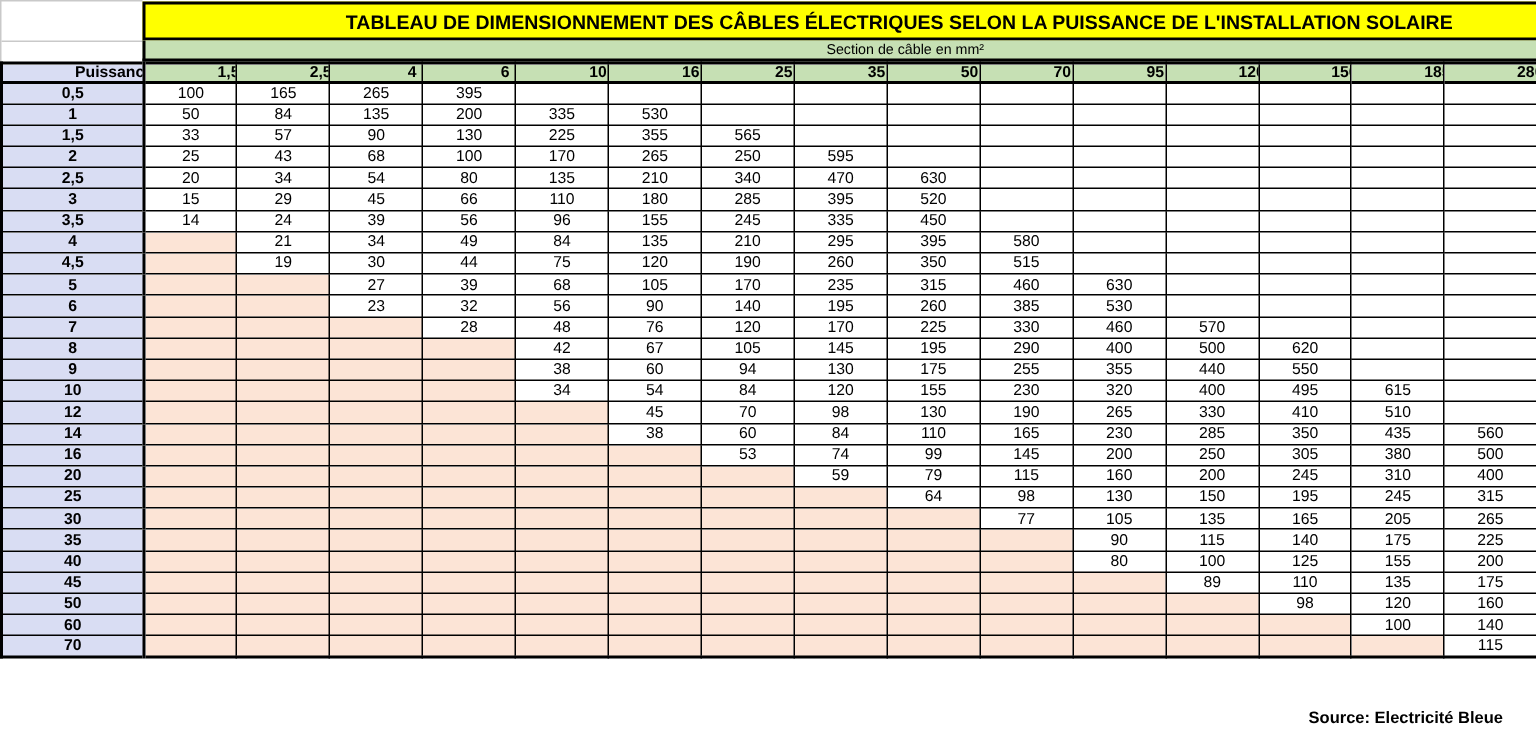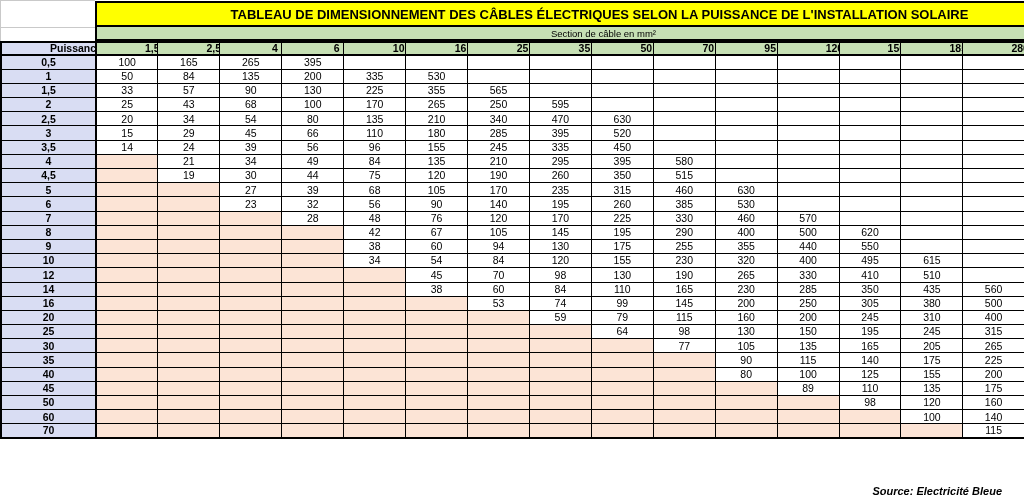--- a/index.html
+++ b/index.html
@@ -51,23 +51,23 @@
   table.grid tbody td{height:14.2px;background:#fff;font-weight:400;}
   table.grid tbody td.limit{background:var(--limit-bg);}
 
   
   .overlay-label{position:absolute;left:228px;top:364px;width:176px;height:26px;
                  background:var(--limit-bg);z-index:2;
                  display:flex;align-items:center;justify-content:center;
                  font-size:15px;font-weight:600;white-space:nowrap;}
 
   
-  .source{position:absolute;right:22px;top:484px;height:14px;
+  .source{position:absolute;right:22px;top:472px;height:14px;
           display:flex;align-items:center;
-          font-size:11px;font-weight:bold;font-style:italic;}
+          font-size:11px;font-weight:bold;}
 </style>
 </head>
 <body>
 
 <div class="stage">
 
   <div class="corner">
     <div class="divider"></div>
   </div>
 

